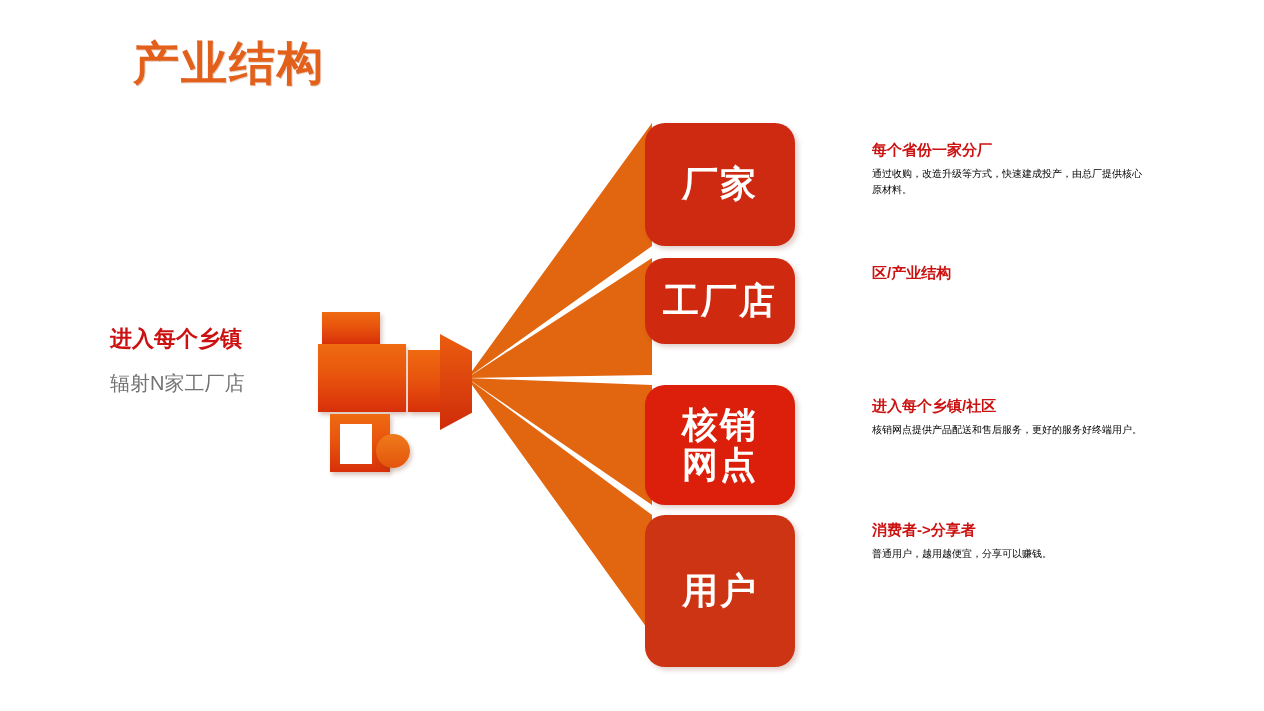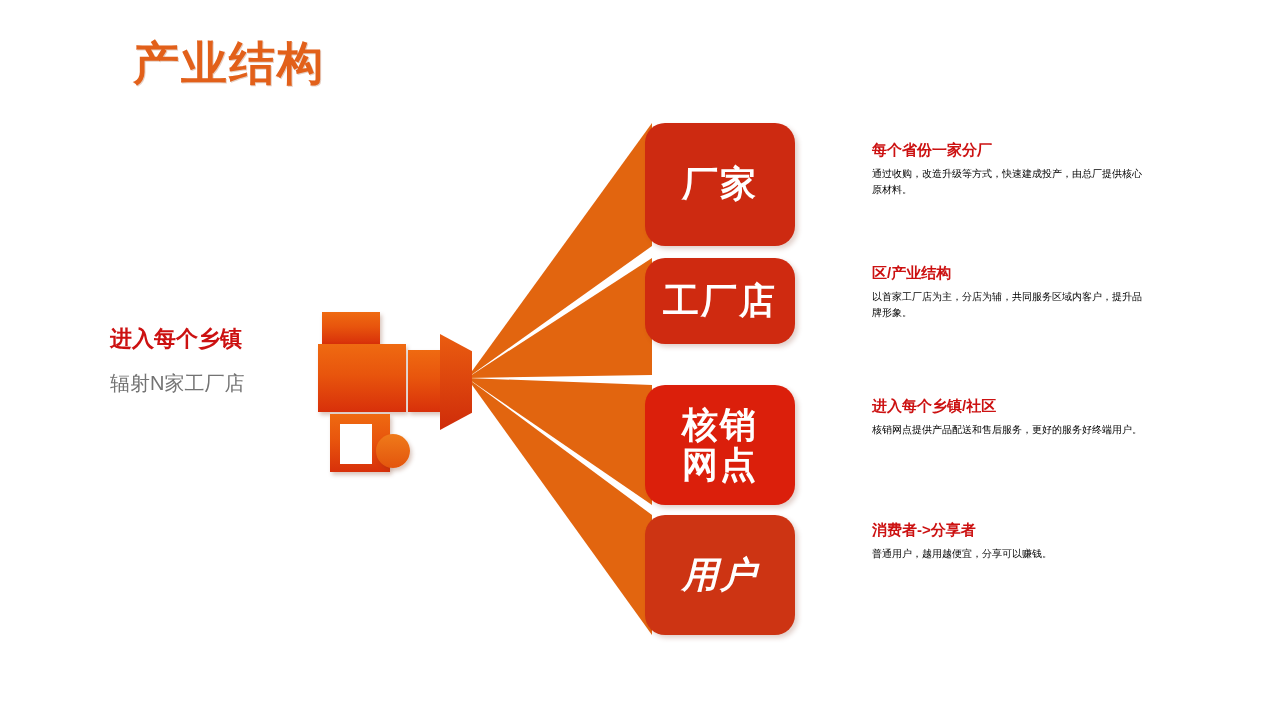--- a/index.html
+++ b/index.html
@@ -116,21 +116,21 @@
     color: #ffffff;
     font-size: 36px;
     font-weight: bold;
     line-height: 1.12;
     text-align: center;
     letter-spacing: 2px;
   }
   #box-0 { top: 123px; height: 123px; background: #cd2a11; }
   #box-1 { top: 258px; height: 86px; background: #cf2a10; }
   #box-2 { top: 385px; height: 120px; background: #db1f0b; }
-  #box-3 { top: 515px; height: 120px; background: #cd3413; font-style: italic; }
+  #box-3 { top: 515px; height: 152px; background: #cd3413; }
 
   
   .info-block {
     position: absolute;
     left: 872px;
     width: 275px;
   }
   .info-block .ib-heading {
     font-size: 15px;
     font-weight: bold;
@@ -195,21 +195,20 @@
   <div class="stage-box" id="box-3">
     <span>用户</span>
   </div>
 
   <div class="info-block" id="info-0">
     <div class="ib-heading">每个省份一家分厂</div>
     <div class="ib-body">通过收购，改造升级等方式，快速建成投产，由总厂提供核心原材料。</div>
   </div>
   <div class="info-block" id="info-1">
     <div class="ib-heading">区/产业结构</div>
-    <div class="ib-body">以首家工厂店为主，分店为辅，共同服务区域内客户，提升品牌形象。</div>
   </div>
   <div class="info-block" id="info-3">
     <div class="ib-heading">消费者-&gt;分享者</div>
     <div class="ib-body">普通用户，越用越便宜，分享可以赚钱。</div>
   </div>
   <div class="info-block" id="info-2">
     <div class="ib-heading">进入每个乡镇/社区</div>
     <div class="ib-body">核销网点提供产品配送和售后服务，更好的服务好终端用户。</div>
   </div>
 

